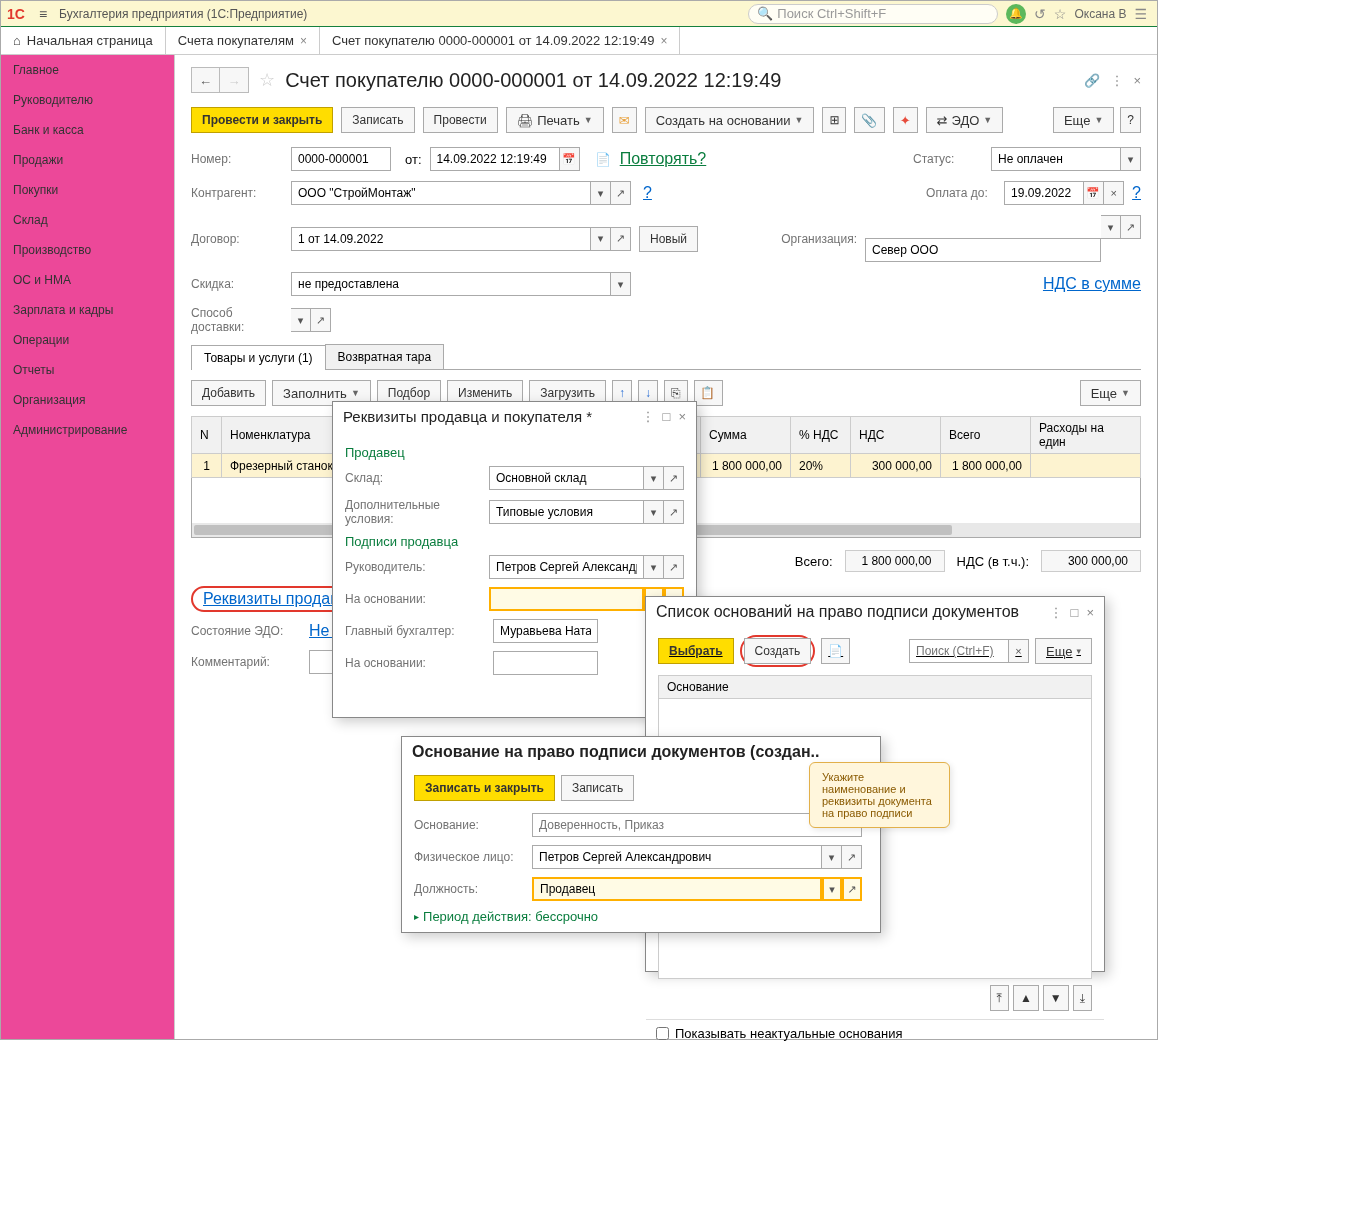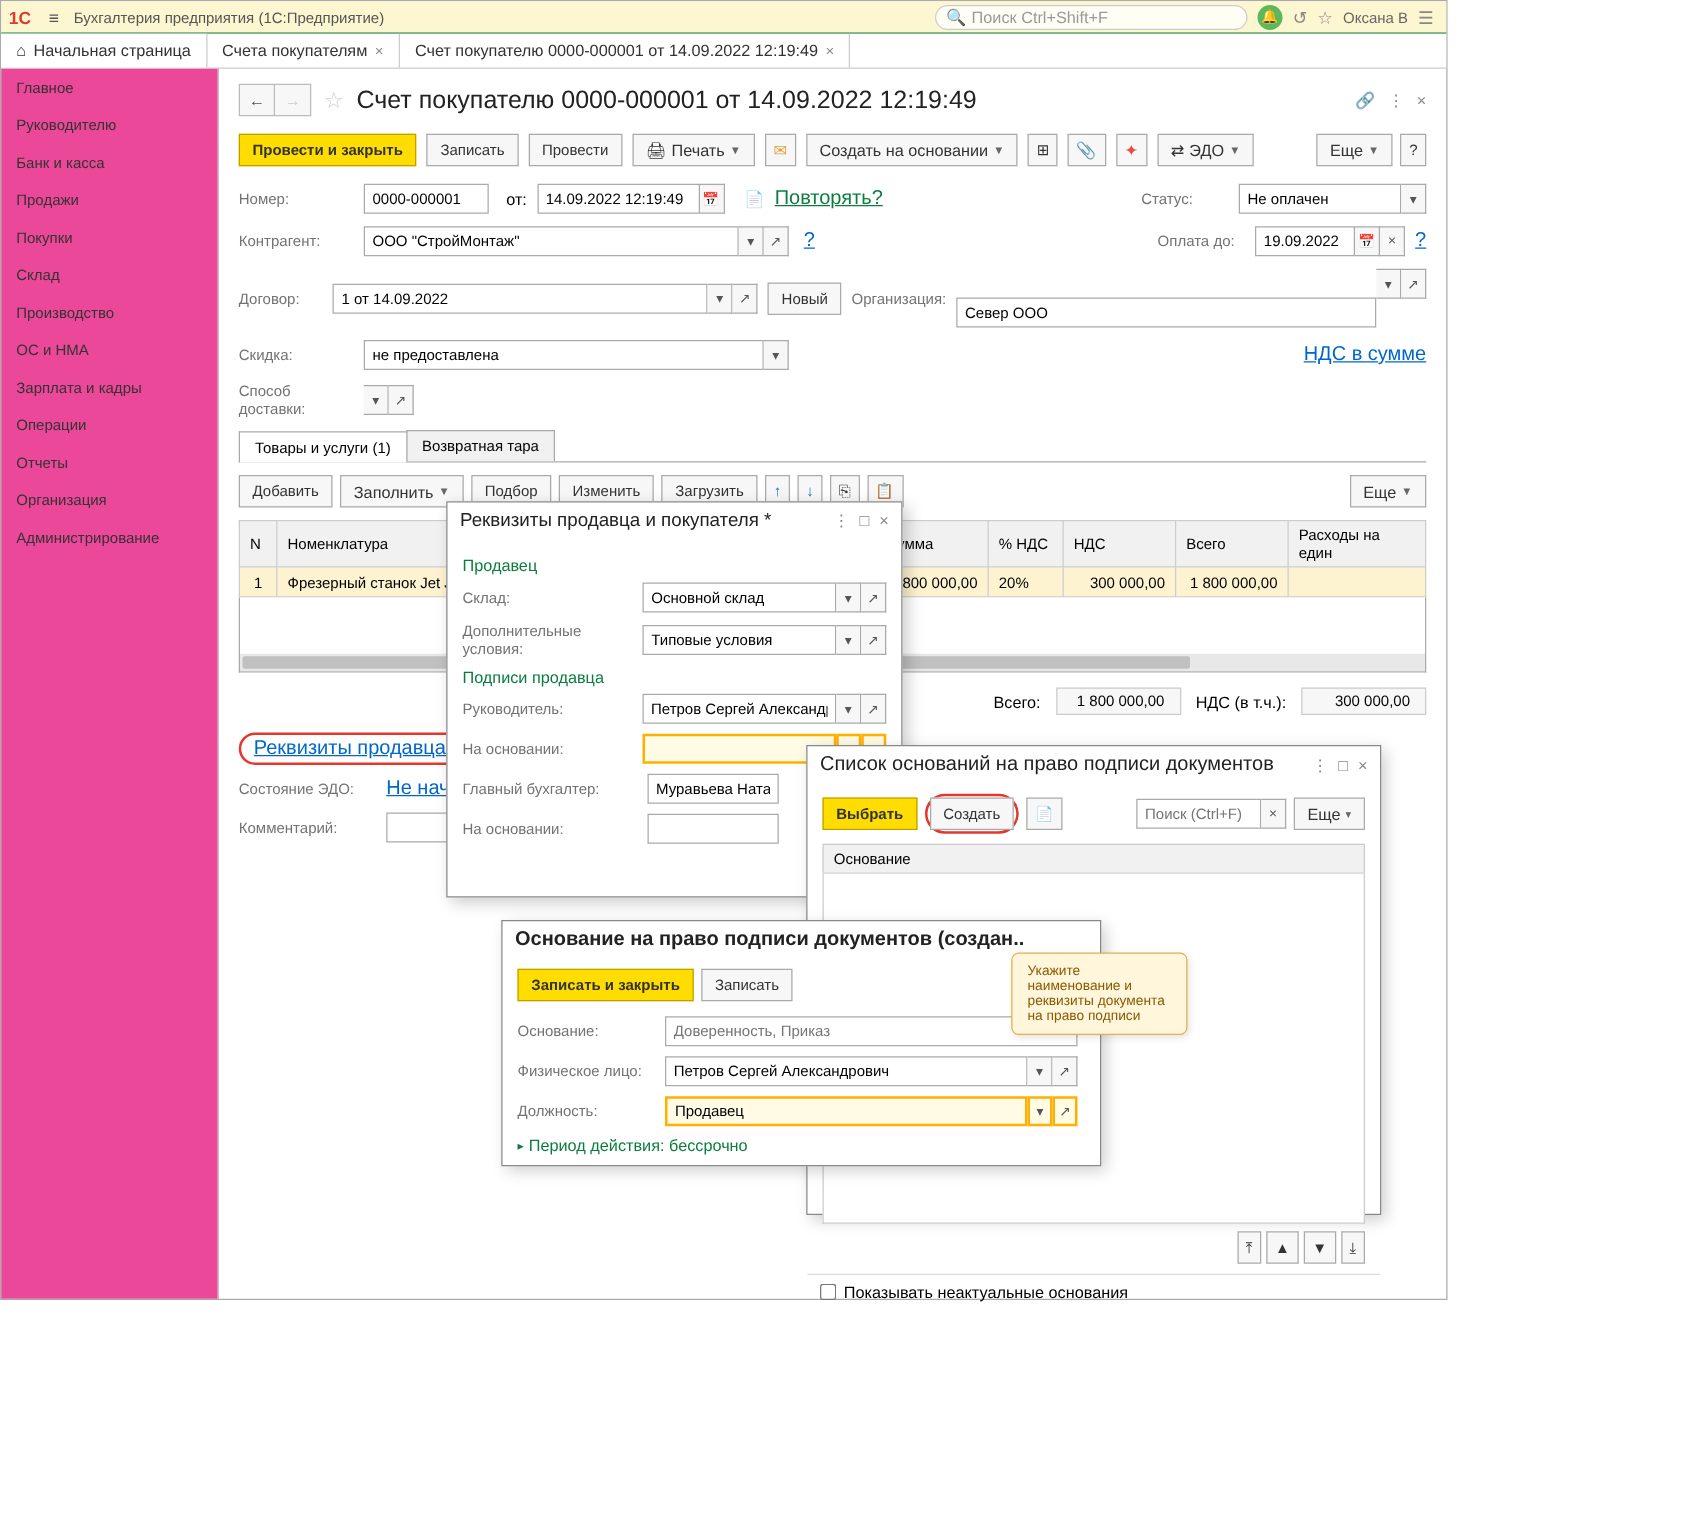--- a/index.html
+++ b/index.html
@@ -252,21 +252,21 @@
         <span class="form-label">Договор:</span>
         <div class="input-group">
             <input class="input" style="width: 300px;" value="1 от 14.09.2022">
             <span class="btn-addon">▾</span>
             <span class="btn-addon">↗</span>
           </div>
         <button class="btn">Новый</button>
         <div class="form-col-right">
           <span class="form-label">Организация:</span>
           <div class="input-group">
-              <input class="input" style="width: 336px; margin-top: 23px;" value="Север ООО">
+              <input class="input" style="width: 236px; margin-top: 23px;" value="Север ООО">
               <span class="btn-addon">▾</span>
               <span class="btn-addon">↗</span>
             </div>
         </div>
       </div>
 
       <div class="form-row">
         <span class="form-label">Скидка:</span>
         <div class="input-group">
             <input class="input" style="width: 320px;" value="не предоставлена">
@@ -363,21 +363,21 @@
         <span class="form-label" style="width:110px;">Состояние ЭДО:</span>
         <a class="link">Не начат</a>
       </div>
       <div class="bottom-link-row">
         <span class="form-label" style="width:110px;">Комментарий:</span>
         <input class="input" style="width: 100px;">
       </div>
     </div>
   </div>
 
-  <div class="modal" style="left:356px; top:400px; width:365px;">
+  <div class="modal" style="left:331px; top:400px; width:365px;">
     <div class="modal-header">
       <span class="modal-title">Реквизиты продавца и покупателя *</span>
       <span class="modal-ctrl">⋮</span>
       <span class="modal-ctrl">□</span>
       <span class="modal-ctrl">×</span>
     </div>
     <div class="modal-body">
       <div class="section-title">Продавец</div>
       <div class="form-row">
           <span class="form-label">Склад:</span>
@@ -429,21 +429,21 @@
   </div>
 
   <div class="modal" style="left:644px; top:595px; width:460px; height:376px;">
     <div class="modal-header">
       <span class="modal-title" style="font-size:16px;">Список оснований на право подписи документов</span>
       <span class="modal-ctrl">⋮</span>
       <span class="modal-ctrl">□</span>
       <span class="modal-ctrl">×</span>
     </div>
     <div class="modal-body">
-      <div style="display:flex;gap:6px;align-items:center;margin-bottom:8px;">
+      <div style="display:flex;gap:6px;align-items:center;margin-bottom:8px;text-decoration:underline;">
         <button class="btn primary">Выбрать</button>
         <span class="circle-highlight" style="padding:1px 2px;">
           <button class="btn">Создать</button>
         </span>
         <button class="btn icon-only">📄</button>
         <div class="input-group" style="margin-left:auto;">
             <input class="input" style="width: 100px;" placeholder="Поиск (Ctrl+F)">
             <span class="btn-addon">×</span>
           </div>
         <button class="btn">

